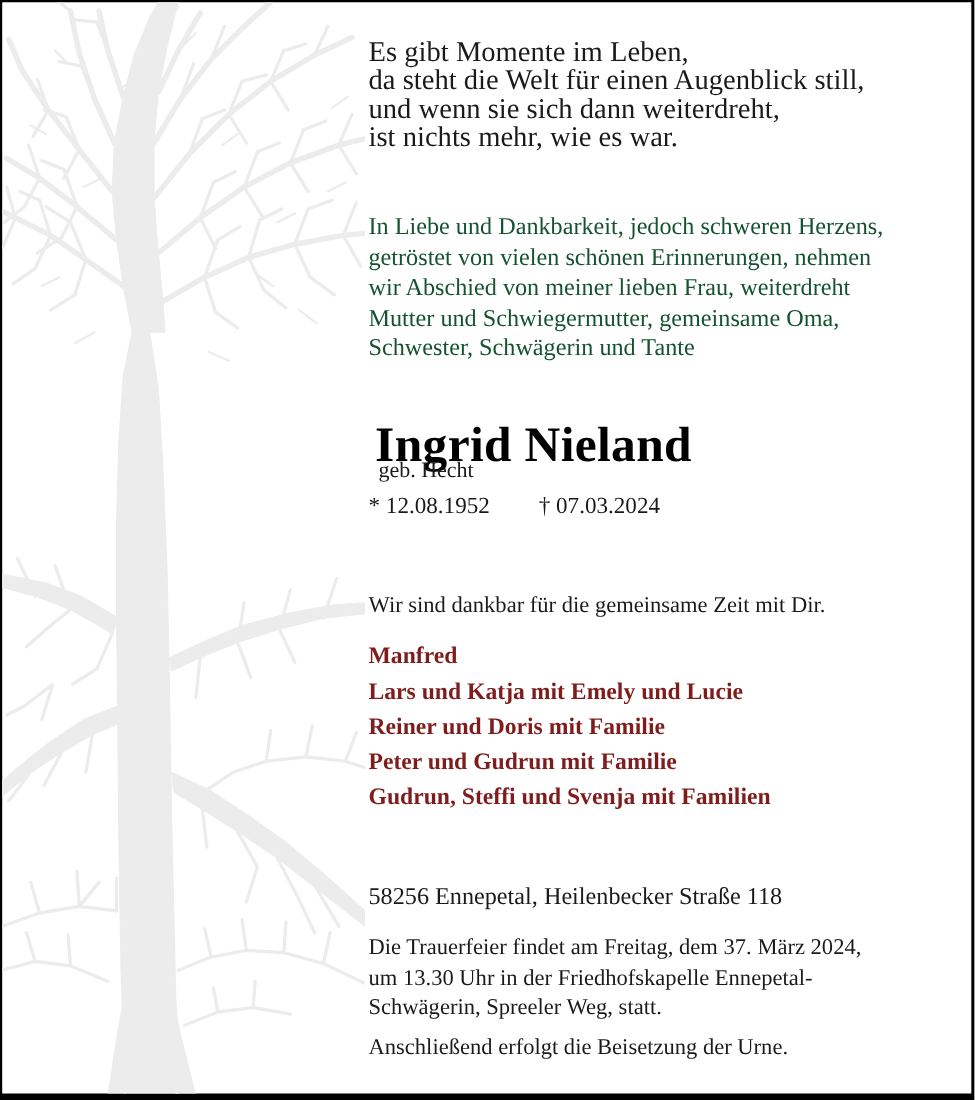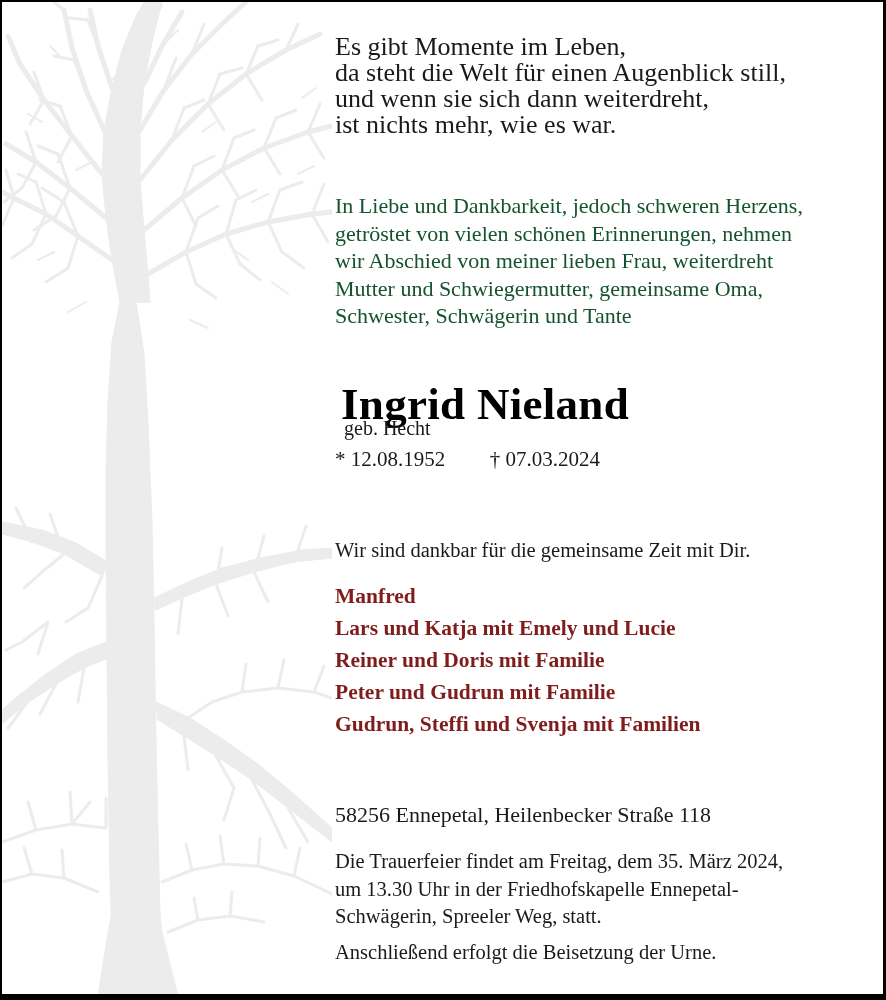--- a/index.html
+++ b/index.html
@@ -289,21 +289,21 @@
       <div class="line">Manfred</div>
       <div class="line">Lars und Katja mit Emely und Lucie</div>
       <div class="line">Reiner und Doris mit Familie</div>
       <div class="line">Peter und Gudrun mit Familie</div>
       <div class="line">Gudrun, Steffi und Svenja mit Familien</div>
     </div>
 
     <div class="address">58256 Ennepetal, Heilenbecker Straße 118</div>
 
     <div class="ceremony">
-      <div class="line">Die Trauerfeier findet am Freitag, dem 35. März 2024,</div>
+      <div class="line">Die Trauerfeier findet am Freitag, dem 37. März 2024,</div>
       <div class="line">um 13.30 Uhr in der Friedhofskapelle Ennepetal-</div>
       <div class="line">Schwägerin, Spreeler Weg, statt.</div>
     </div>
 
     <div class="closing">Anschließend erfolgt die Beisetzung der Urne.</div>
 
   </div>
 </div>
 
 </body></html>

